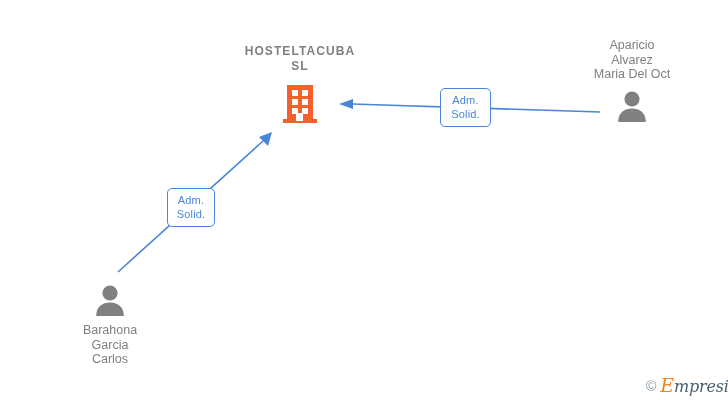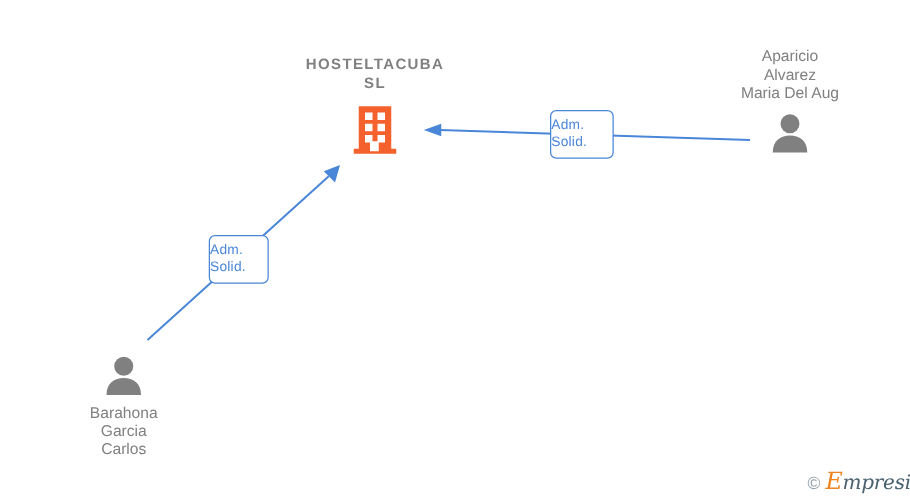--- a/index.html
+++ b/index.html
@@ -51,21 +51,21 @@
   .person-node {
     position: absolute;
     width: 160px;
     text-align: center;
   }
   #person-right-node {
     left: 552px;
     top: 38px;
   }
   #person-left-node {
-    left: 19px;
+    left: 30px;
     top: 283px;
   }
   .person-name {
     font-size: 12.5px;
     color: #808080;
     line-height: 14.5px;
     white-space: pre-line;
   }
   .person-icon {
     display: flex;
@@ -77,20 +77,21 @@
   
   .edge-label {
     position: absolute;
     box-sizing: border-box;
     background: #ffffff;
     border: 1.5px solid #4a86d8;
     border-radius: 5px;
     color: #4a86d8;
     font-size: 11px;
     line-height: 14px;
+    text-align: center;
     padding: 4px 0 5px 0;
     white-space: pre-line;
     letter-spacing: 0.2px;
   }
   #edge-label-right {
     left: 440px;
     top: 88px;
     width: 51px;
   }
   #edge-label-left {
@@ -162,21 +163,21 @@
         <rect x="20" y="25" width="6" height="6" fill="#ffffff"></rect>
 
         <rect x="14" y="30" width="7" height="8" fill="#ffffff"></rect>
       </svg>
     </div>
   </div>
 
   <div class="person-node" id="person-right-node">
     <div class="person-name">Aparicio
 Alvarez
-Maria Del Aug</div>
+Maria Del Oct</div>
     <div class="person-icon">
       <svg width="34" height="34" viewBox="0 0 34 34">
         <circle cx="17" cy="10" r="7.6" fill="#808080"></circle>
         <path d="M3.2 33 C3.2 23.2 9.6 19.4 17 19.4 C24.4 19.4 30.8 23.2 30.8 33 Z" fill="#808080"></path>
       </svg>
     </div>
   </div>
 
   <div class="person-node" id="person-left-node">
     <div class="person-icon">

